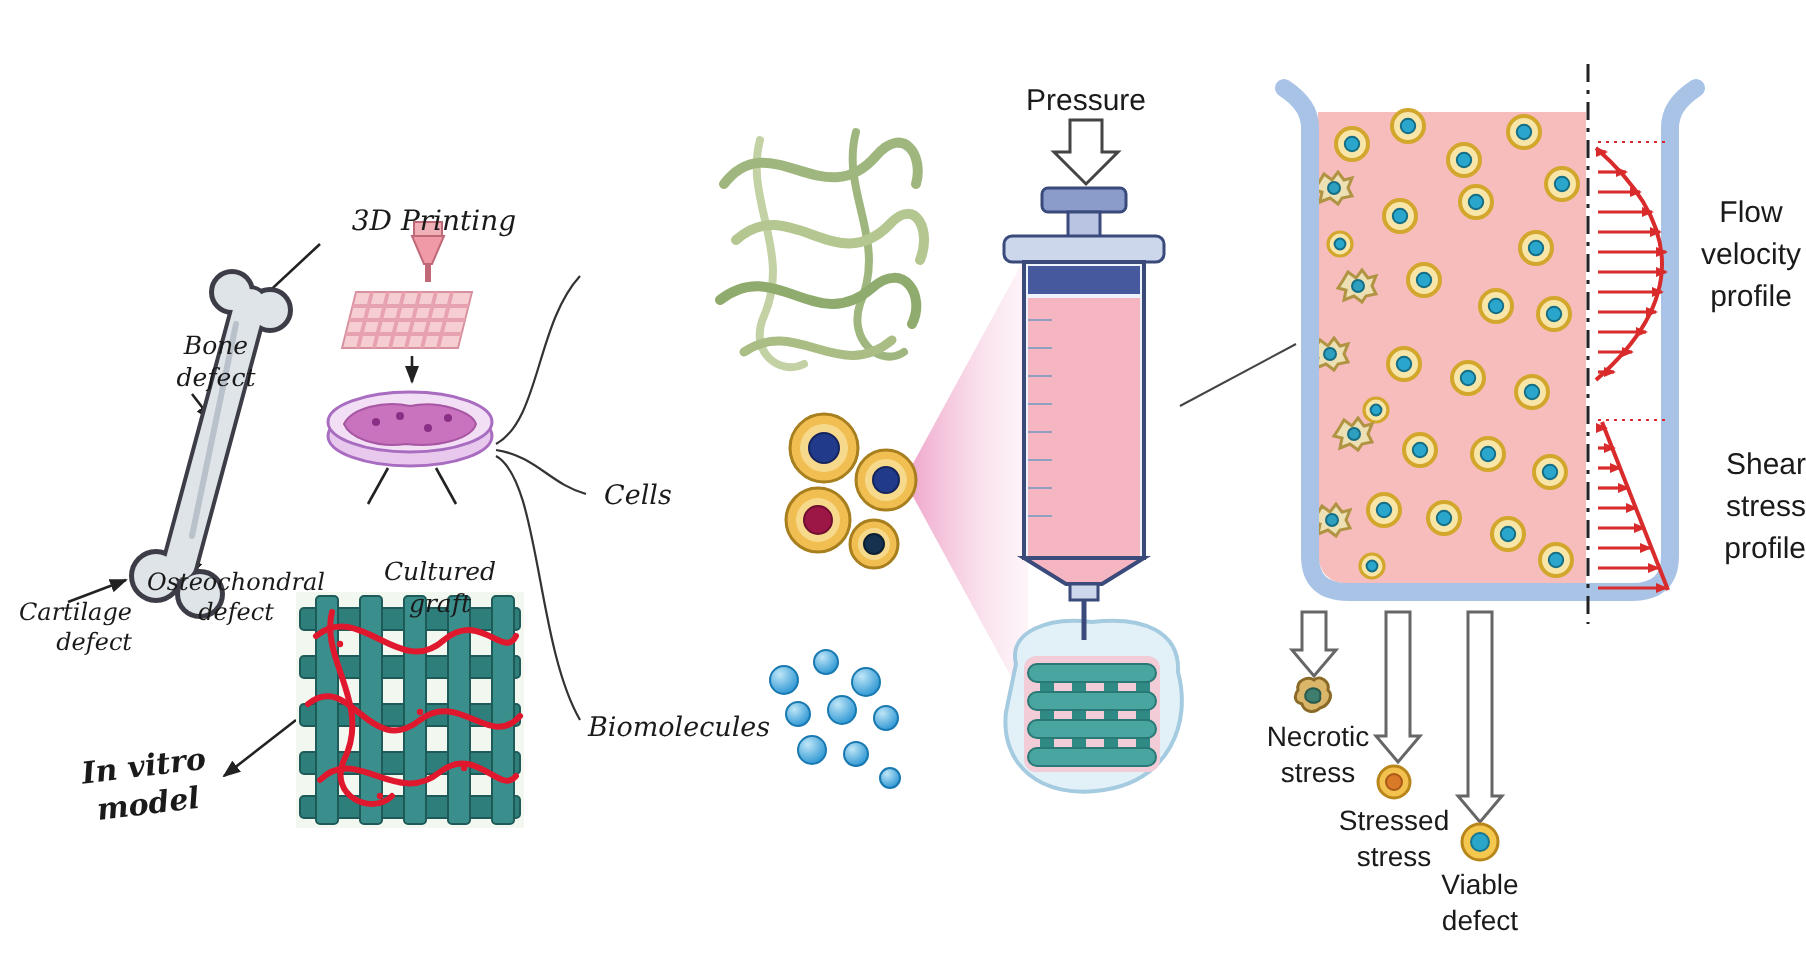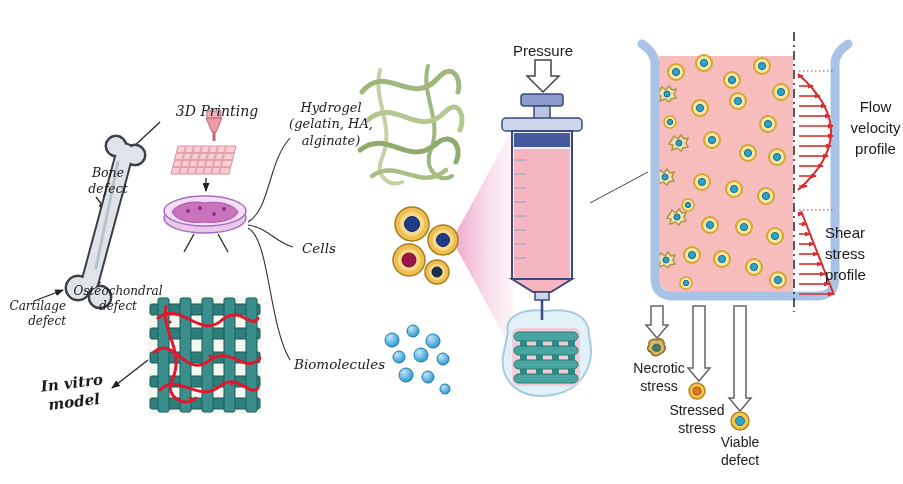--- a/index.html
+++ b/index.html
@@ -334,37 +334,35 @@
 defect</div>
 
 <div class="lbl script ctr ml" style="left:2px;top:299px;width:64px;font-size:12px;text-align:right;">Cartilage
 defect</div>
 
 <div class="lbl script ctr ml" style="left:72px;top:284px;width:92px;font-size:12px;">Osteochondral
 defect</div>
 
 <div class="lbl script ctr" style="left:14px;top:374px;width:118px;font-size:15px;font-weight:bold;transform:rotate(-7deg);">In vitro model</div>
 
-
-<div class="lbl script ctr ml" style="left:288px;top:100px;width:86px;font-size:13px;">Hydrogel
-(gelatin, HA,
-alginate)</div>
+<div class="lbl script ctr" style="left:176px;top:278px;width:88px;font-size:12.5px;">Cultured graft</div>
+
 
 <div class="lbl script" style="left:302px;top:240px;font-size:13.5px;">Cells</div>
 
 <div class="lbl script" style="left:294px;top:356px;font-size:13.5px;">Biomolecules</div>
 
 <div class="lbl sans ctr" style="left:505px;top:42px;width:76px;font-size:15px;">Pressure</div>
 
 
 <div class="lbl sans ml" style="left:848px;top:96px;width:55px;font-size:15px;line-height:1.4;text-align:center;">Flow
 velocity
 profile</div>
 
-<div class="lbl sans ml" style="left:825px;top:222px;width:55px;font-size:15px;line-height:1.4;">Shear
+<div class="lbl sans ml" style="left:848px;top:222px;width:55px;font-size:15px;line-height:1.4;text-align:right;">Shear
 stress
 profile</div>
 
 <div class="lbl sans ctr ml" style="left:630px;top:360px;width:58px;font-size:14px;">Necrotic
 stress</div>
 
 <div class="lbl sans ctr ml" style="left:668px;top:402px;width:58px;font-size:14px;">Stressed
 stress</div>
 
 <div class="lbl sans ctr ml" style="left:712px;top:434px;width:56px;font-size:14px;">Viable

